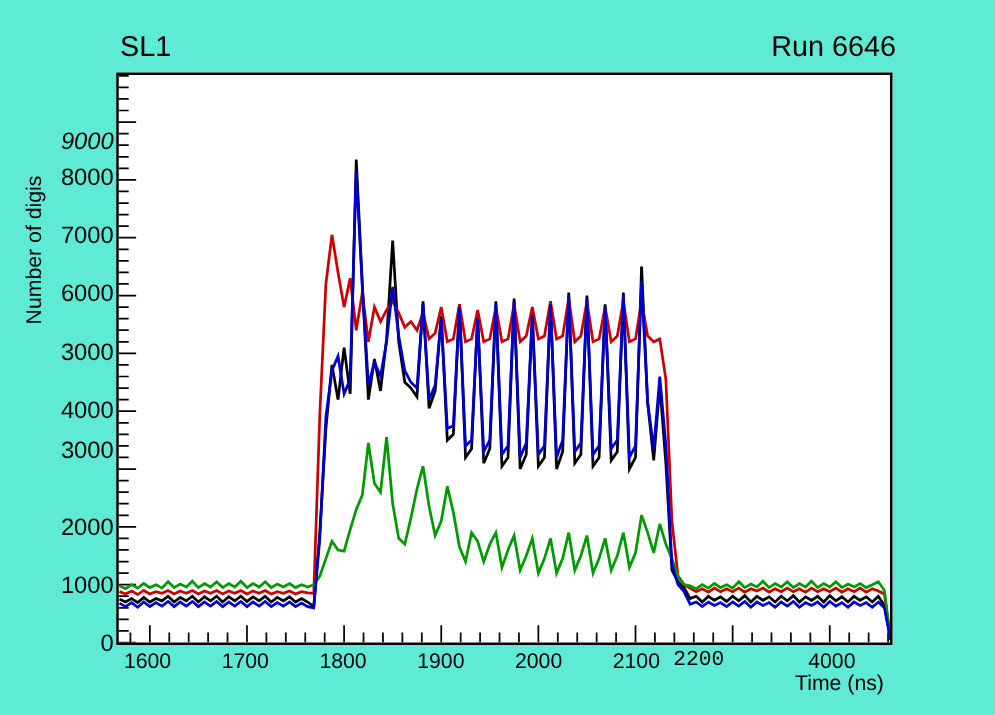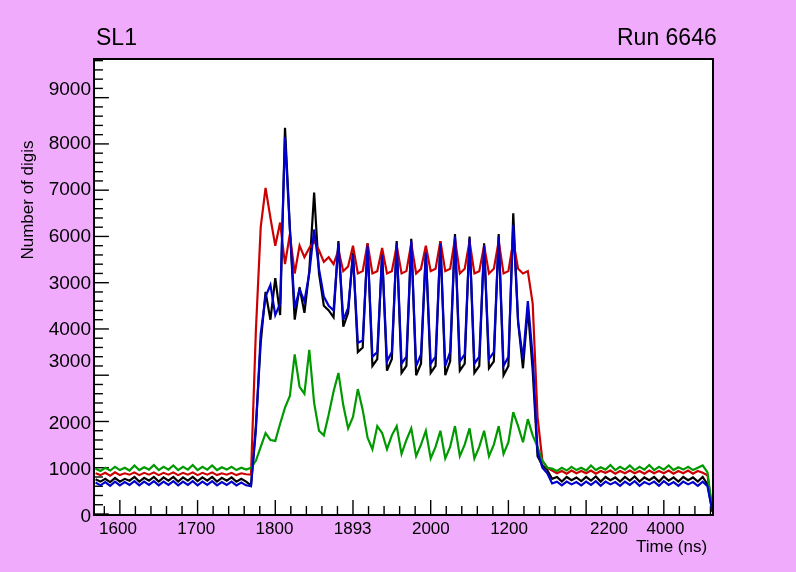--- a/index.html
+++ b/index.html
@@ -1,17 +1,17 @@
 <!DOCTYPE html>
 <html><head>
 <meta charset="utf-8">
 <style>
   html,body{margin:0;padding:0;background:#ffffff;}
   body{width:796px;height:572px;font-family:"Liberation Sans",sans-serif;overflow:hidden;}
-  #root{position:relative;width:796px;height:572px;background:#f0abfc;}
+  #root{position:relative;width:796px;height:572px;background:#5eead4;}
 
   .hdr{position:absolute;font-size:23px;color:#000;white-space:nowrap;}
   #sl-label{left:96px;top:24px;}
   #ttrig-label{left:239px;top:22px;}
   #run-label{left:593px;top:24px;margin-left:24px;}
 
   #legend{position:absolute;left:113px;top:62px;width:470px;height:26px;display:flex;align-items:center;}
   .leg-item{display:flex;align-items:center;margin-right:54px;}
   .leg-line{display:inline-block;width:28px;height:3px;margin-right:6px;}
   .leg-text{font-size:22px;color:#000;line-height:1;}
@@ -45,30 +45,30 @@
   <div id="yticks">
       <div class="ytick-label" style="top: 516px;">0</div>
       <div class="ytick-label" style="top: 469.332px;">1000</div>
       <div class="ytick-label" style="top: 422.664px;">2000</div>
       <div class="ytick-label" style="top: 361px;">3000</div>
       <div class="ytick-label" style="top: 329.328px;">4000</div>
       <div class="ytick-label" style="top: 282.66px;">3000</div>
       <div class="ytick-label" style="top: 235.992px;">6000</div>
       <div class="ytick-label" style="top: 189.324px;">7000</div>
       <div class="ytick-label" style="top: 142.656px;">8000</div>
-      <div class="ytick-label" style="top: 89px;">9000</div>
+      <div class="ytick-label" style="top: 114px; font-style: italic;">9000</div>
     </div>
   <div id="xticks">
       <div class="xtick-label" style="left: 118.028px;">1600</div>
       <div class="xtick-label" style="left: 196.239px;">1700</div>
       <div class="xtick-label" style="left: 274.451px;">1800</div>
-      <div class="xtick-label" style="left: 352.662px;">1893</div>
+      <div class="xtick-label" style="left: 352.662px;">1900</div>
       <div class="xtick-label" style="left: 430.874px;">2000</div>
-      <div class="xtick-label" style="left: 509.086px;">1200</div>
-      <div class="xtick-label" style="left: 609px;">2200</div>
+      <div class="xtick-label" style="left: 509.086px;">2100</div>
+      <div class="xtick-label" style="left: 559px; font-family: Liberation Mono, monospace;">2200</div>
       <div class="xtick-label" style="left: 665.509px;">4000</div>
     </div>
 
   <div id="legend">
       <div class="leg-item">
         <span class="leg-line" style="background: rgb(0, 0, 0);"></span>
         <span class="leg-text">L1</span>
       </div>
       <div class="leg-item">
         <span class="leg-line" style="background: rgb(204, 0, 0);"></span>

